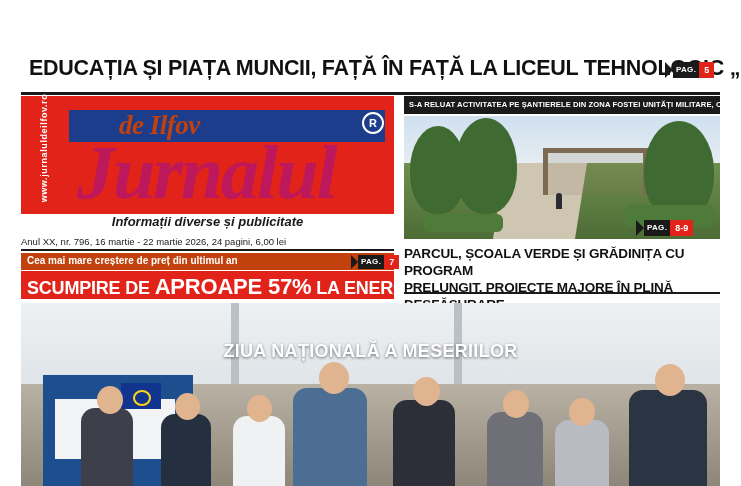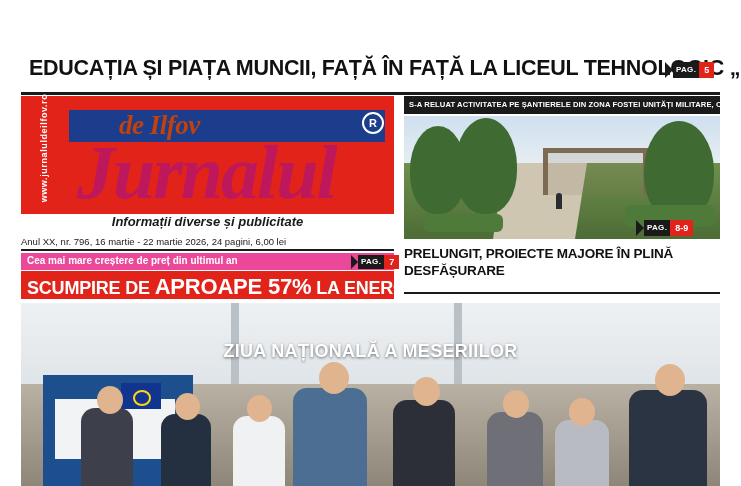--- a/index.html
+++ b/index.html
@@ -206,21 +206,21 @@
     top: 253px;
     width: 373px;
     height: 45px;
   }
   .promo-top {
     position: absolute;
     left: 0;
     top: 0;
     width: 373px;
     height: 17px;
-    background: #ec4899;
+    background: #c2410c;
   }
   .promo-top-text {
     position: absolute;
     left: 6px;
     top: 2px;
     color: #ffffff;
     font-size: 10px;
     font-weight: bold;
     white-space: nowrap;
   }
@@ -502,20 +502,21 @@
     <div class="hedge" style="left:6%; bottom:6%; width:80px; height:18px;"></div>
     <div class="hedge" style="left:70%; bottom:10%; width:90px; height:22px;"></div>
     <div class="person" style="left:48%; bottom:24%; width:6px; height:16px; background:#2b2b33;"></div>
   </div>
   <div class="pag-badge right-pag">
     <span class="pag-arrow"></span>
     <span class="pag-label">PAG.</span>
     <span class="pag-num">8-9</span>
   </div>
   <div class="right-caption">
+    <div>PARCUL, ȘCOALA VERDE ȘI GRĂDINIȚA CU PROGRAM</div>
     <div>PRELUNGIT, PROIECTE MAJORE ÎN PLINĂ DESFĂȘURARE</div>
   </div>
   <div class="right-rule"></div>
 
   <div class="hero">
     <div class="tent"></div>
     <div class="tent-pole" style="left:30%;"></div>
     <div class="tent-pole" style="left:62%;"></div>
     <div class="floor"></div>
     <div class="booth"></div>

